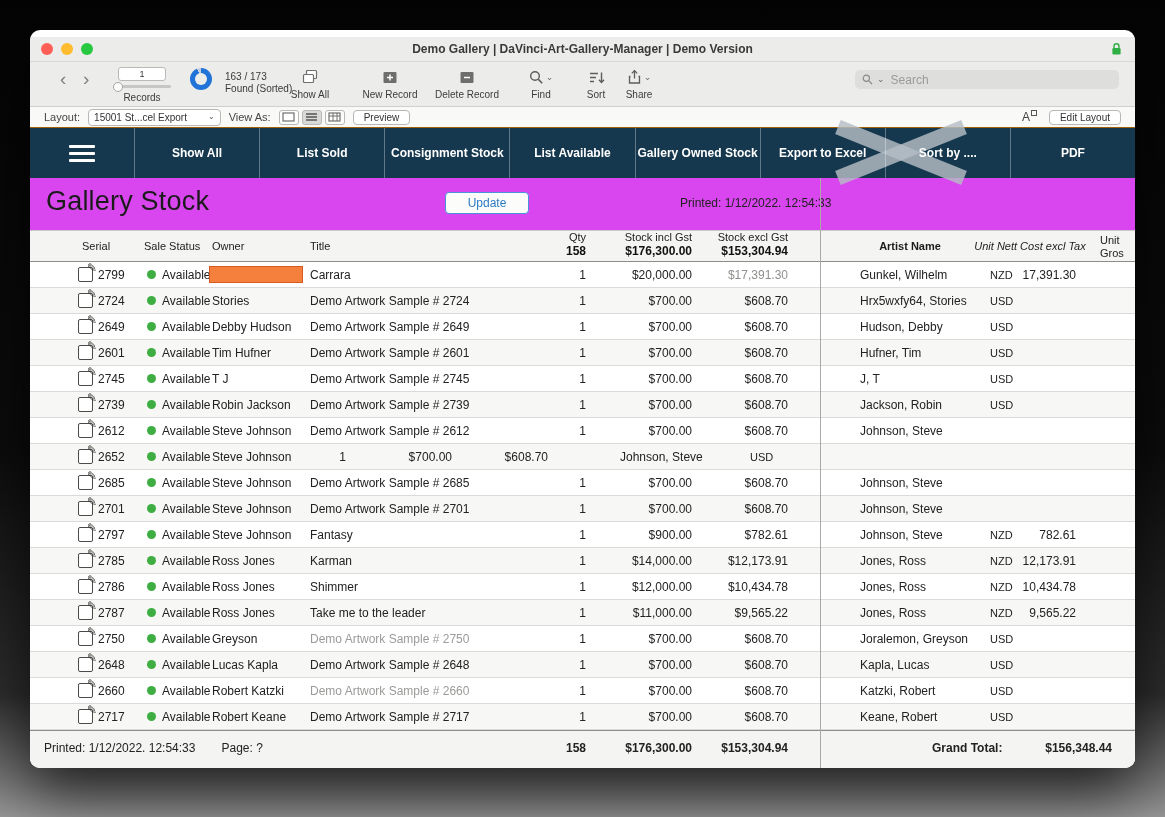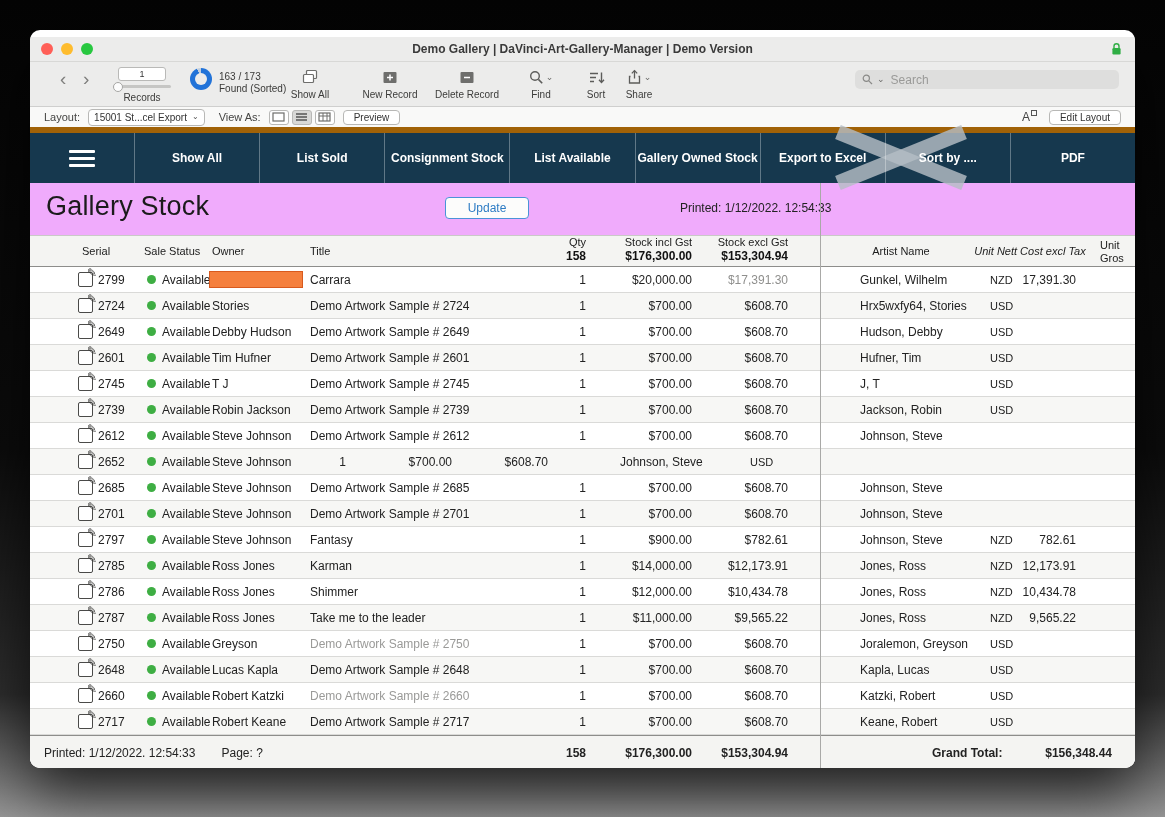--- a/index.html
+++ b/index.html
@@ -29,36 +29,36 @@
   .nav-chev{position:absolute;top:6px;font-size:19px;color:#7e7e7c;line-height:22px;cursor:default;}
   .chev-l{left:30px;} .chev-r{left:53px;}
   .rec-group{position:absolute;left:74px;top:5px;width:76px;display:flex;flex-direction:column;align-items:center;}
   .rec-box{width:46px;height:12px;border:1px solid #b9b9b7;background:#fff;border-radius:3px;font-size:9px;text-align:center;line-height:12px;color:#333;}
   .rec-slider{margin-top:4px;width:58px;height:3px;background:#c6c6c4;border-radius:2px;position:relative;}
   .rec-knob{position:absolute;left:0;top:-3px;width:8px;height:8px;background:#fdfdfd;border:1px solid #a6a6a4;border-radius:50%;}
   .rec-label{margin-top:4px;font-size:10px;color:#3c3c3a;}
   .pie{position:absolute;left:160px;top:6px;width:22px;height:22px;border-radius:50%;
        background:conic-gradient(#2273d8 0 339deg,#c3cfdd 339deg 360deg);}
   .pie::after{content:"";position:absolute;left:5px;top:5px;width:12px;height:12px;border-radius:50%;background:#ececeb;}
-  .found{position:absolute;left:189px;top:9px;font-size:10px;color:#3a3a38;line-height:12px;}
+  .found{position:absolute;left:195px;top:9px;font-size:10px;color:#3a3a38;line-height:12px;}
   .tb-btn{position:absolute;top:6px;display:flex;flex-direction:column;align-items:center;gap:3px;cursor:default;}
   .tb-icon{height:18px;display:flex;align-items:center;justify-content:center;gap:2px;}
   .tb-label{font-size:10px;color:#3c3c3a;white-space:nowrap;}
   .dd{font-size:9px;color:#6a6a68;line-height:9px;}
   .b-showall{left:250px;width:60px;} .b-new{left:328px;width:64px;} .b-del{left:398px;width:78px;}
   .b-find{left:486px;width:50px;} .b-sort{left:546px;width:40px;} .b-share{left:584px;width:50px;}
   .search{position:absolute;right:16px;top:8px;width:264px;height:19px;background:#dededd;border-radius:5px;
           display:flex;align-items:center;padding:0 7px;box-sizing:border-box;gap:4px;}
   .search input{flex:1;border:none;background:transparent;font-size:12px;color:#333;outline:none;font-family:"Liberation Sans",sans-serif;}
   .search input::placeholder{color:#9a9a98;}
   
-  .layoutbar{flex:none;height:20px;background:#f9f9f8;border-bottom:6px solid #a16207;display:flex;align-items:center;
+  .layoutbar{flex:none;height:20px;background:#f9f9f8;border-bottom:1px solid #a16207;display:flex;align-items:center;
              padding:0 14px;gap:8px;font-size:11px;color:#454543;position:relative;}
   .lb-select{height:15px;border:1px solid #b8b8b6;border-radius:4px;background:#fff;font-size:10px;display:flex;
-             align-items:center;padding:0 5px;gap:5px;color:#333;cursor:default;}
+             align-items:center;padding:0 5px;gap:21px;color:#333;cursor:default;}
   .sel-arrow{font-size:8px;color:#555;line-height:8px;}
   .viewas{display:flex;gap:3px;}
   .va-btn{width:20px;height:15px;border:1px solid #b8b8b6;border-radius:3px;background:#fff;display:flex;align-items:center;justify-content:center;box-sizing:border-box;}
   .va-btn.active{background:#d9d9d7;}
   .lb-btn{height:15px;border:1px solid #b8b8b6;border-radius:4px;background:#fff;font-size:10px;display:flex;align-items:center;padding:0 10px;color:#333;box-sizing:border-box;}
   .lb-right{position:absolute;right:14px;display:flex;align-items:center;gap:12px;}
   .fmt-icon{font-size:12px;color:#444;}
   .fmt-sup{display:inline-block;width:4px;height:4px;border:1px solid #555;margin-left:1px;vertical-align:super;}
   
   .navband{flex:none;height:50px;background:var(--nav-bg,#16384e);display:flex;position:relative;}
@@ -68,39 +68,39 @@
   .nav-items{flex:1;display:flex;}
   .nav-item{flex:1;display:flex;align-items:center;justify-content:center;border-left:1px solid rgba(255,255,255,.32);
             cursor:pointer;position:relative;z-index:2;}
   .nav-label{color:#fff;font-size:12px;font-weight:bold;text-align:center;line-height:14px;}
   .watermark{position:absolute;left:812px;top:0;width:118px;height:50px;z-index:1;pointer-events:none;}
   .watermark::before,.watermark::after{content:"";position:absolute;left:-9px;top:17px;width:136px;height:15px;background:#b5bdc4;opacity:.82;}
   .watermark::before{transform:rotate(22deg);} .watermark::after{transform:rotate(-22deg);}
   
   .content{flex:1;background:#fff;position:relative;font-size:12px;color:#222;}
   .vline{position:absolute;left:790px;top:0;width:1px;height:100%;background:#a9a9a7;z-index:5;}
-  .chead{height:52px;background:#f0abfc;position:relative;padding-left:16px;}
+  .chead{height:52px;background:#d946ef;position:relative;padding-left:16px;}
   .page-title{position:absolute;left:16px;top:8px;font-size:27px;color:#1b1b1b;letter-spacing:.2px;}
   .update-btn{position:absolute;left:415px;top:14px;width:84px;height:22px;border:1.5px solid #4b93d8;border-radius:4px;
               background:#fcfcfb;color:#2e7cc4;font-size:12px;display:flex;align-items:center;justify-content:center;box-sizing:border-box;cursor:pointer;}
   .chead-printed{position:absolute;left:650px;top:18px;font-size:12px;color:#222;}
   
   .thead{height:32px;background:#f4f4f2;border-top:1px solid #c9c9c7;border-bottom:1px solid #8d8d8b;
          display:flex;box-sizing:border-box;font-size:11px;color:#1c1c1c;}
   .hc{display:flex;align-items:center;box-sizing:border-box;}
   .h-serial{width:114px;padding-left:52px;}
   .h-status{width:68px;}
   .h-owner{width:98px;}
   .h-title{width:240px;}
   .h-money{display:flex;flex-direction:column;align-items:flex-end;justify-content:flex-start;gap:1px;}
   .h-qty{width:36px;} .h-incl{width:106px;} .h-excl{width:96px;}
   .h-money .lab{font-size:11px;color:#222;}
   .h-money .tot{font-size:12px;font-weight:bold;color:#111;}
   .h-right{position:relative;flex:1;}
-  .h-artist{position:absolute;left:63px;top:9px;width:100px;text-align:center;}
+  .h-artist{position:absolute;left:72px;top:9px;width:100px;text-align:center;font-weight:bold;}
   .h-unitnett{position:absolute;left:162px;top:9px;width:160px;text-align:center;font-style:italic;}
   .h-unitgross{position:absolute;left:312px;top:3px;line-height:13px;white-space:nowrap;overflow:hidden;}
   
   .row{display:flex;height:26px;box-sizing:border-box;border-bottom:1px solid #dadad8;background:#fff;align-items:center;cursor:default;}
   .row.alt{background:#f7f7f5;}
   .cell{display:flex;align-items:center;box-sizing:border-box;height:100%;}
   .r-edit{width:68px;padding-left:48px;}
   .edit-icon{width:13px;height:13px;border:1.5px solid #4a4a48;border-radius:2px;position:relative;background:#fff;flex:none;cursor:pointer;}
   .pencil{position:absolute;right:-5px;top:-7px;font-size:12px;color:#3a3a38;}
   .r-serial{width:46px;}
@@ -254,21 +254,21 @@
         <input type="text" placeholder="Search" style="">
       </div>
     </div>
 
     <div class="layoutbar">
       <span>Layout:</span>
       <span class="lb-select">
         <span>15001 St...cel Export</span>
         <span class="sel-arrow">⌄</span>
       </span>
-      <span style="margin-left:6px">View As:</span>
+      <span style="">View As:</span>
       <span class="viewas">
         <span class="va-btn">
           <svg width="13" height="10" viewBox="0 0 13 10">
               <rect x="1" y="1" width="11" height="8" fill="none" stroke="#6e6e6c" stroke-width="1.2"></rect>
             </svg>
         </span>
         <span class="va-btn active">
           <svg width="13" height="10" viewBox="0 0 13 10">
             <line x1="1" y1="2" x2="12" y2="2" stroke="#55564" stroke-width="1.4"></line>
             <line x1="1" y1="2" x2="12" y2="2" stroke="#555" stroke-width="1.4"></line>

